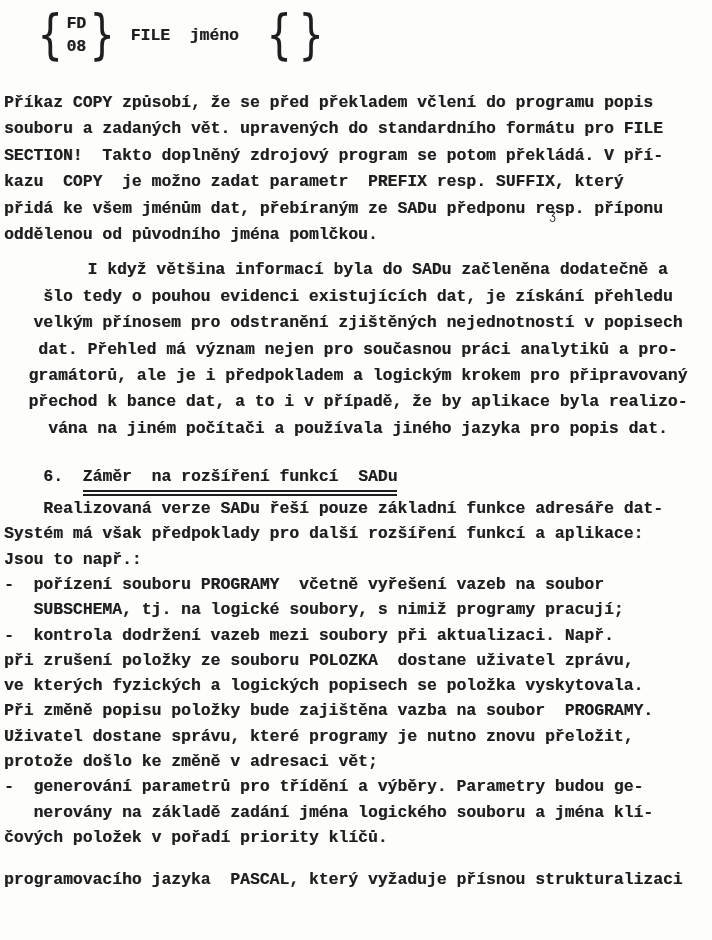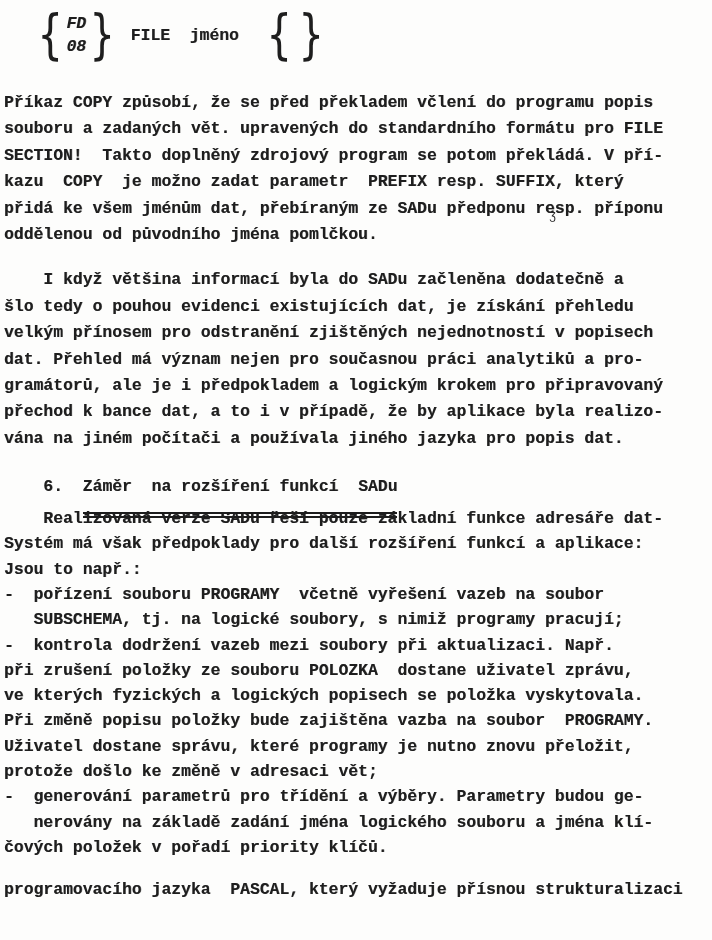--- a/index.html
+++ b/index.html
@@ -25,36 +25,36 @@
   }
   .brace {
     font-family:"DejaVu Sans Mono",monospace;
     font-weight:400;
     font-size:54px;
     line-height:54px;
     text-shadow:none;
     transform:scaleX(0.75);
     display:inline-block;
   }
-  .opt-col { display:flex; flex-direction:column; justify-content:center;font-style:italic; }
+  .opt-col { display:flex; flex-direction:column; justify-content:center; }
   .opt-col .opt { line-height:23px; height:23px; white-space:pre; }
   .cmd { margin:0 24px 0 12px; white-space:pre; }
   
   .para { white-space:pre; }
   .line { height:26.4px; line-height:26.4px; white-space:pre; }
   .para-1 { margin-top:26px; }
-  .para-2 { margin-top:19px; }
+  .para-2 { margin-top:9px;text-align:center; }
   .para-3 { margin-top:14px; }
   .para-3 .line { height:25.3px; line-height:25.3px; }
   .para-4 { margin-top:17px; }
   
   .heading { margin-top:6px; white-space:pre; height:34px; }
   .heading .heading-title {
     display:inline-block;
-    padding-bottom:16px;
+    padding-bottom:4px;
     border-bottom:6px double #1c1c1c;
   }
   
   .stray {
     position:absolute; left:549px; top:209px;
     font-size:12px; font-weight:400; text-shadow:none; color:#2a2a2a;
   }
 </style>
 </head>
 <body>

